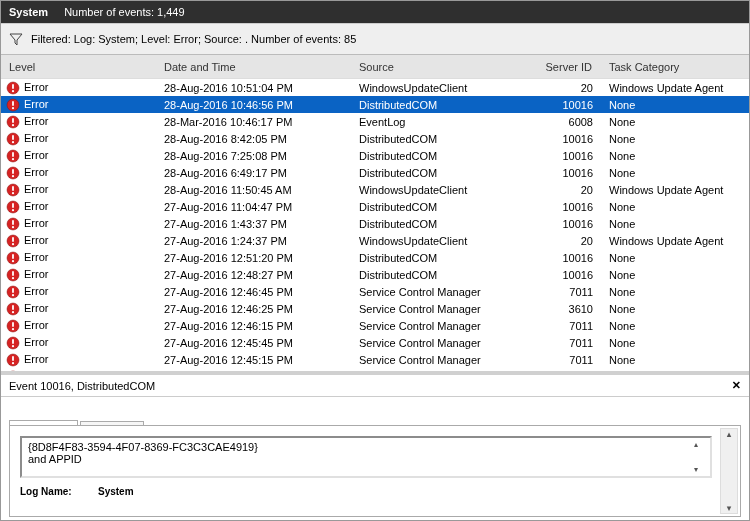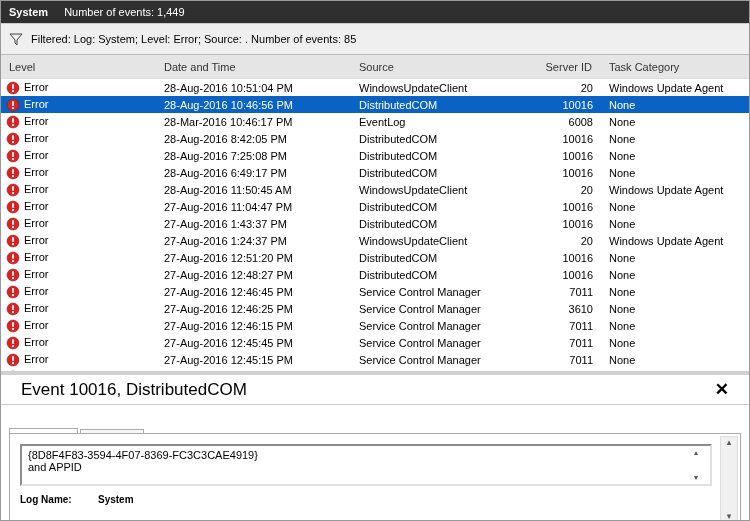--- a/index.html
+++ b/index.html
@@ -90,22 +90,22 @@
   .error-icon svg { display:block; }
   .row.selected .cell { color:#fff; }
   .details-pane {
     border-top: 4px solid #d0d0d0;
     background:#fff;
   }
   .details-title {
     display:flex;
     justify-content: space-between;
     align-items:center;
-    padding: 4px 20px;
-    font-size: 17px;
+    padding: 4px 8px;
+    font-size: 11px;
     border-bottom: 1px solid #ccc;
     background:#fff;
   }
   .close-x { font-family: Arial; font-weight:bold; cursor:pointer; }
   .tabs-row {
     display:flex;
     align-items:flex-end;
     height: 28px;
     padding: 4px 8px 0 8px;
     gap: 2px;

